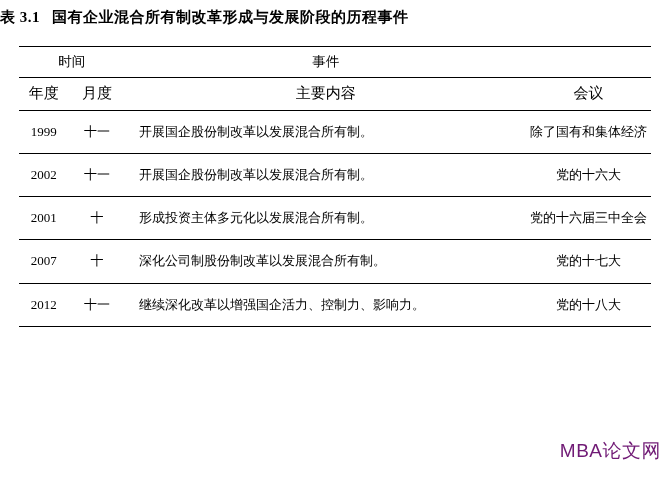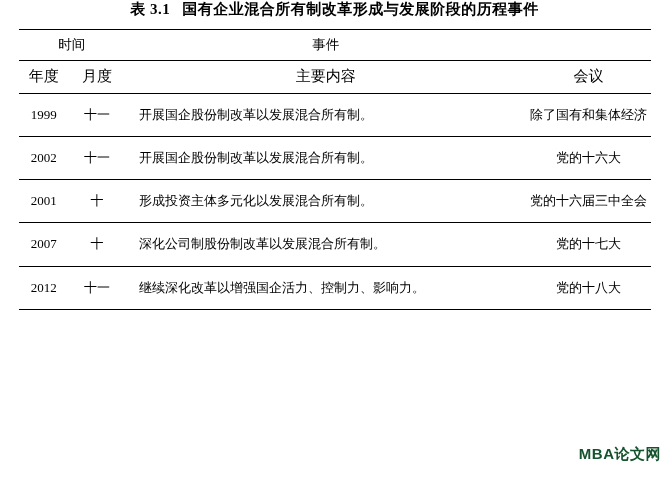--- a/index.html
+++ b/index.html
@@ -15,37 +15,37 @@
     position: relative;
     overflow: hidden;
   }
   .page {
     width: 669px;
     height: 484px;
     position: relative;
     box-sizing: border-box;
   }
   .table-caption {
-    text-align: center;
+    text-align: left;
     font-size: 15px;
     font-weight: bold;
-    padding-top: 0;
+    padding-top: 8px;
     padding-bottom: 10px;
     letter-spacing: 0.5px;
   }
   .caption-num {
     display: inline;
   }
   .caption-text {
     display: inline;
     margin-left: 12px;
   }
   table.main {
     width: 632px;
-    margin: 0 auto;
+    margin: 9px auto;
     border-collapse: collapse;
     font-size: 13px;
   }
   table.main td, table.main th {
     font-weight: normal;
     vertical-align: middle;
   }
   .hdr1 td {
     border-top: 1.4px solid #000;
     border-bottom: 0.8px solid #000;
@@ -87,23 +87,23 @@
   td.hdr-event { width: 392px; }
   td.hdr-meet { width: 130px; }
   .watermark {
     position: absolute;
     right: 8px;
     bottom: 20px;
     text-align: right;
     font-family: "Liberation Sans", sans-serif;
   }
   .wm-main {
-    color: #14532d;
-    font-size: 15px;
-    font-weight: bold;
+    color: #701a75;
+    font-size: 19px;
+    font-weight: normal;
     letter-spacing: 0.5px;
   }
   .wm-sub {
     color: #d06a1a;
     font-size: 11px;
     margin-top: 2px;
     letter-spacing: 0.3px;
   }
 </style>
 </head>

